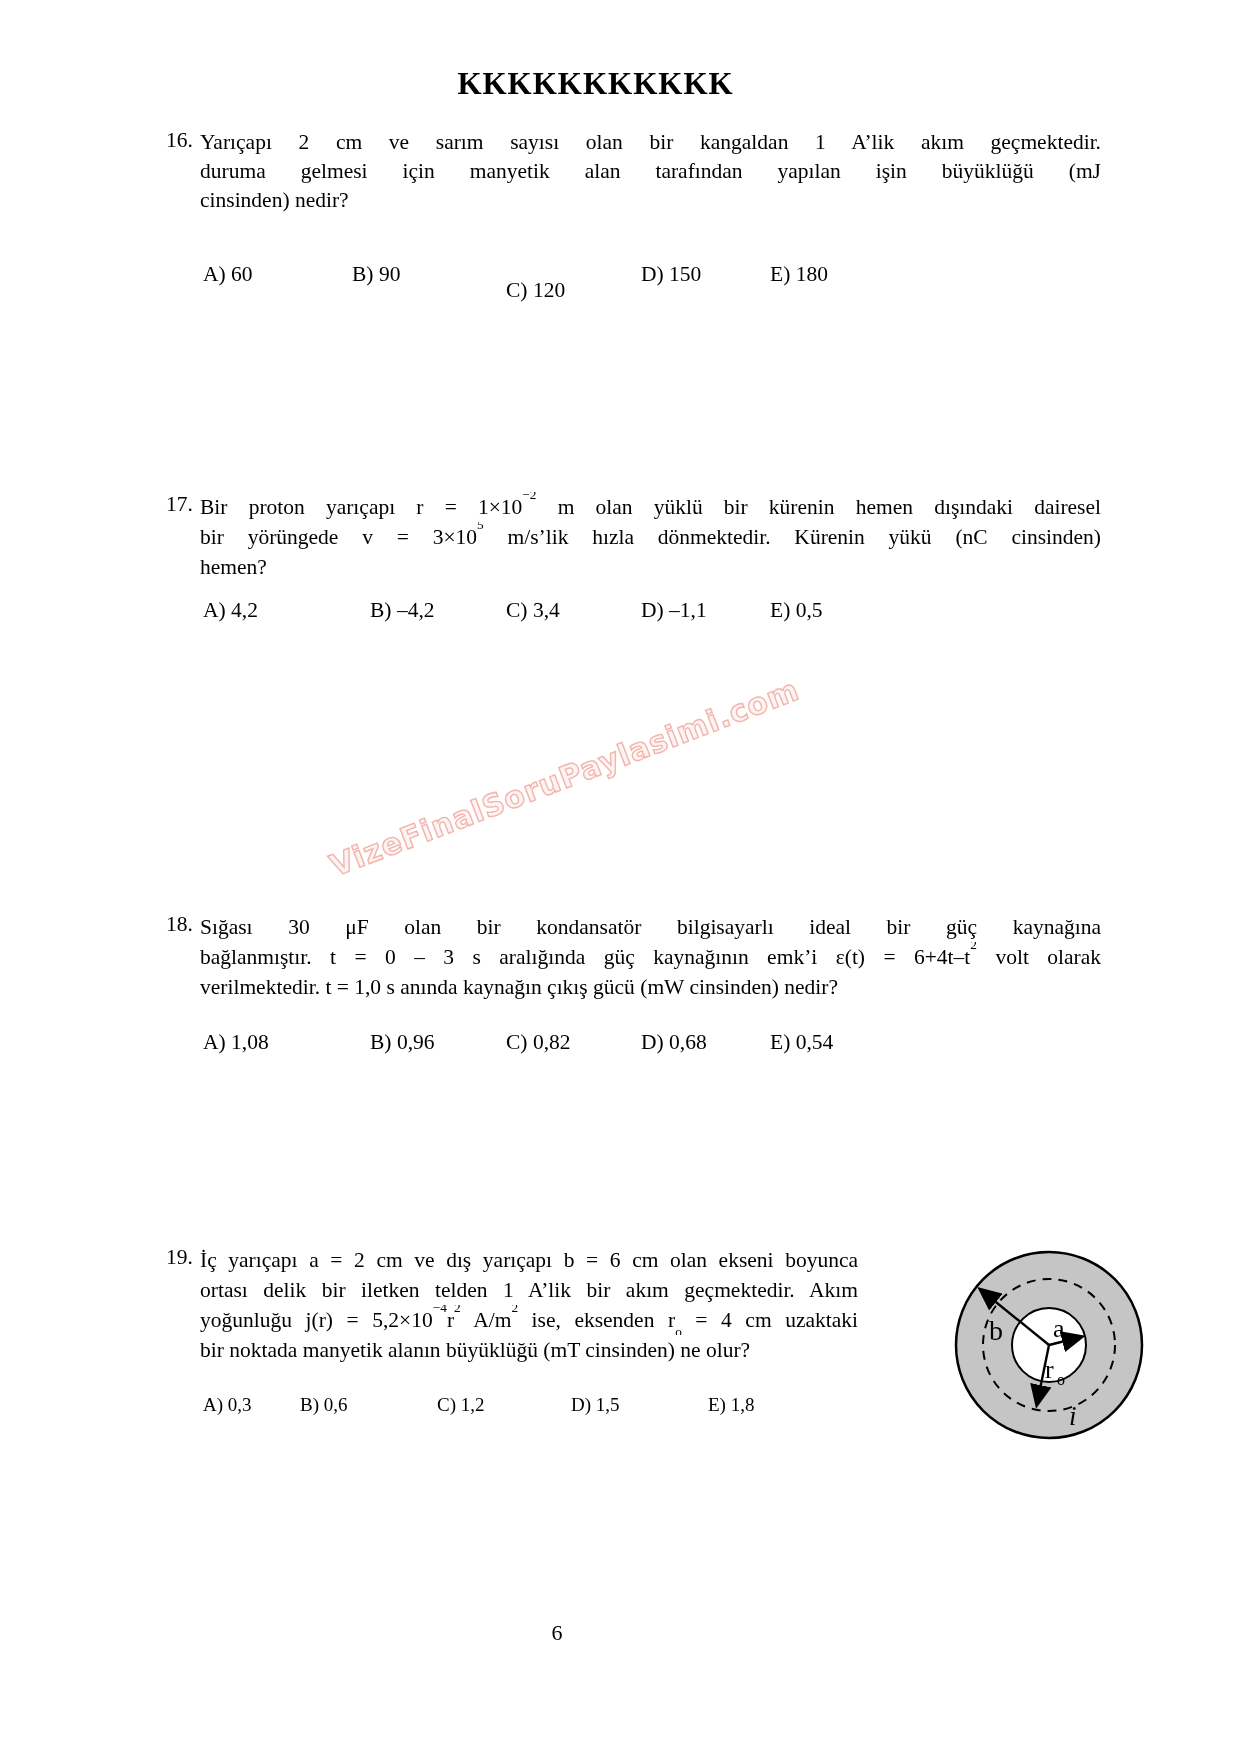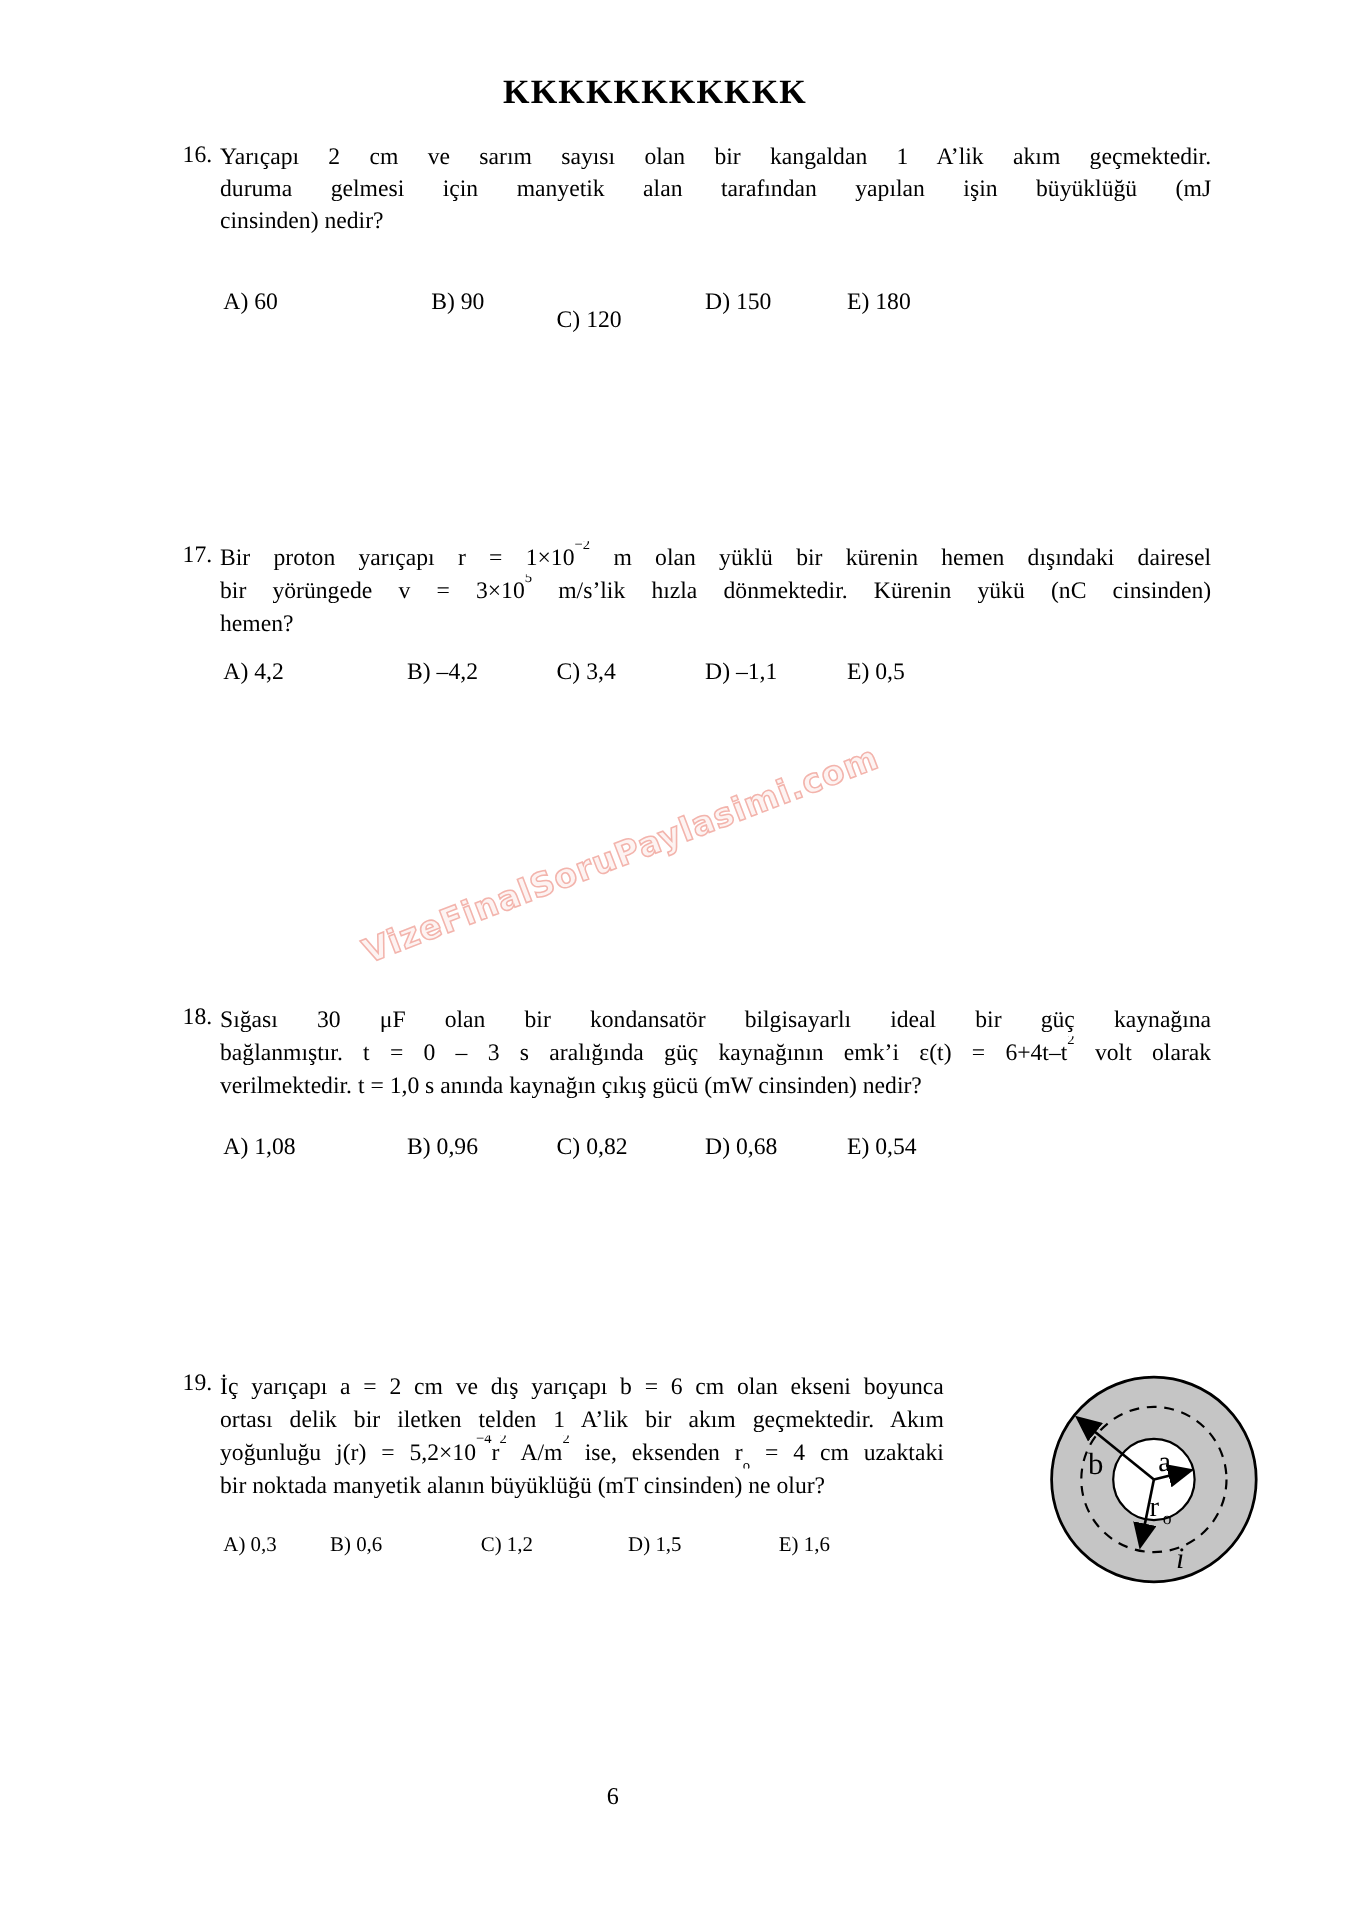--- a/index.html
+++ b/index.html
@@ -47,21 +47,21 @@
   </div>
 
   <span class="qnum" style="left:166px;top:128px;">16.</span>
   <div class="qtext" style="left:200px;top:128px;width:901px;">
     <div class="qline just">Yarıçapı 2 cm ve sarım sayısı olan bir kangaldan 1 A’lik akım geçmektedir.</div>
     <div class="qline just">duruma gelmesi için manyetik alan tarafından yapılan işin büyüklüğü (mJ</div>
     <div class="qline">cinsinden) nedir?</div>
   </div>
   <div class="opts" style="top:262px;">
     <span class="opt" style="left:203px;">A) 60</span>
-    <span class="opt" style="left:392px;">B) 90</span>
+    <span class="opt" style="left:352px;">B) 90</span>
     <span class="opt" style="left:506px;margin-top:16px;">C) 120</span>
     <span class="opt" style="left:641px;">D) 150</span>
     <span class="opt" style="left:770px;">E) 180</span>
   </div>
 
   <span class="qnum" style="left:166px;top:492px;">17.</span>
   <div class="qtext lh30" style="left:200px;top:492px;width:901px;">
     <div class="qline just">Bir proton yarıçapı r = 1×10<sup>−2</sup> m olan yüklü bir kürenin hemen dışındaki dairesel</div>
     <div class="qline just">bir yörüngede v = 3×10<sup>5</sup> m/s’lik hızla dönmektedir. Kürenin yükü (nC cinsinden)</div>
     <div class="qline">hemen?</div>
@@ -93,21 +93,21 @@
     <div class="qline just">İç yarıçapı a = 2 cm ve dış yarıçapı b = 6 cm olan ekseni boyunca</div>
     <div class="qline just">ortası delik bir iletken telden 1 A’lik bir akım geçmektedir. Akım</div>
     <div class="qline just">yoğunluğu j(r) = 5,2×10<sup>−4</sup>r<sup>2</sup> A/m<sup>2</sup> ise, eksenden r<sub>o</sub> = 4 cm uzaktaki</div>
     <div class="qline">bir noktada manyetik alanın büyüklüğü (mT cinsinden) ne olur?</div>
   </div>
   <div class="opts small" style="top:1394px;">
     <span class="opt" style="left:203px;">A) 0,3</span>
     <span class="opt" style="left:300px;">B) 0,6</span>
     <span class="opt" style="left:437px;">C) 1,2</span>
     <span class="opt" style="left:571px;">D) 1,5</span>
-    <span class="opt" style="left:708px;">E) 1,6</span>
+    <span class="opt" style="left:708px;">E) 1,8</span>
   </div>
 
   <div class="diagram">
     <svg width="196" height="200" viewBox="0 0 196 200">
       <defs>
         <marker id="ah" markerWidth="10" markerHeight="9" refX="8" refY="4.5" orient="auto">
           <path d="M0,0 L10,4.5 L0,9 Z" fill="#000"></path>
         </marker>
       </defs>
       <circle cx="96" cy="97" r="93" stroke="#000" stroke-width="2.5" fill="#c5c5c5"></circle>

